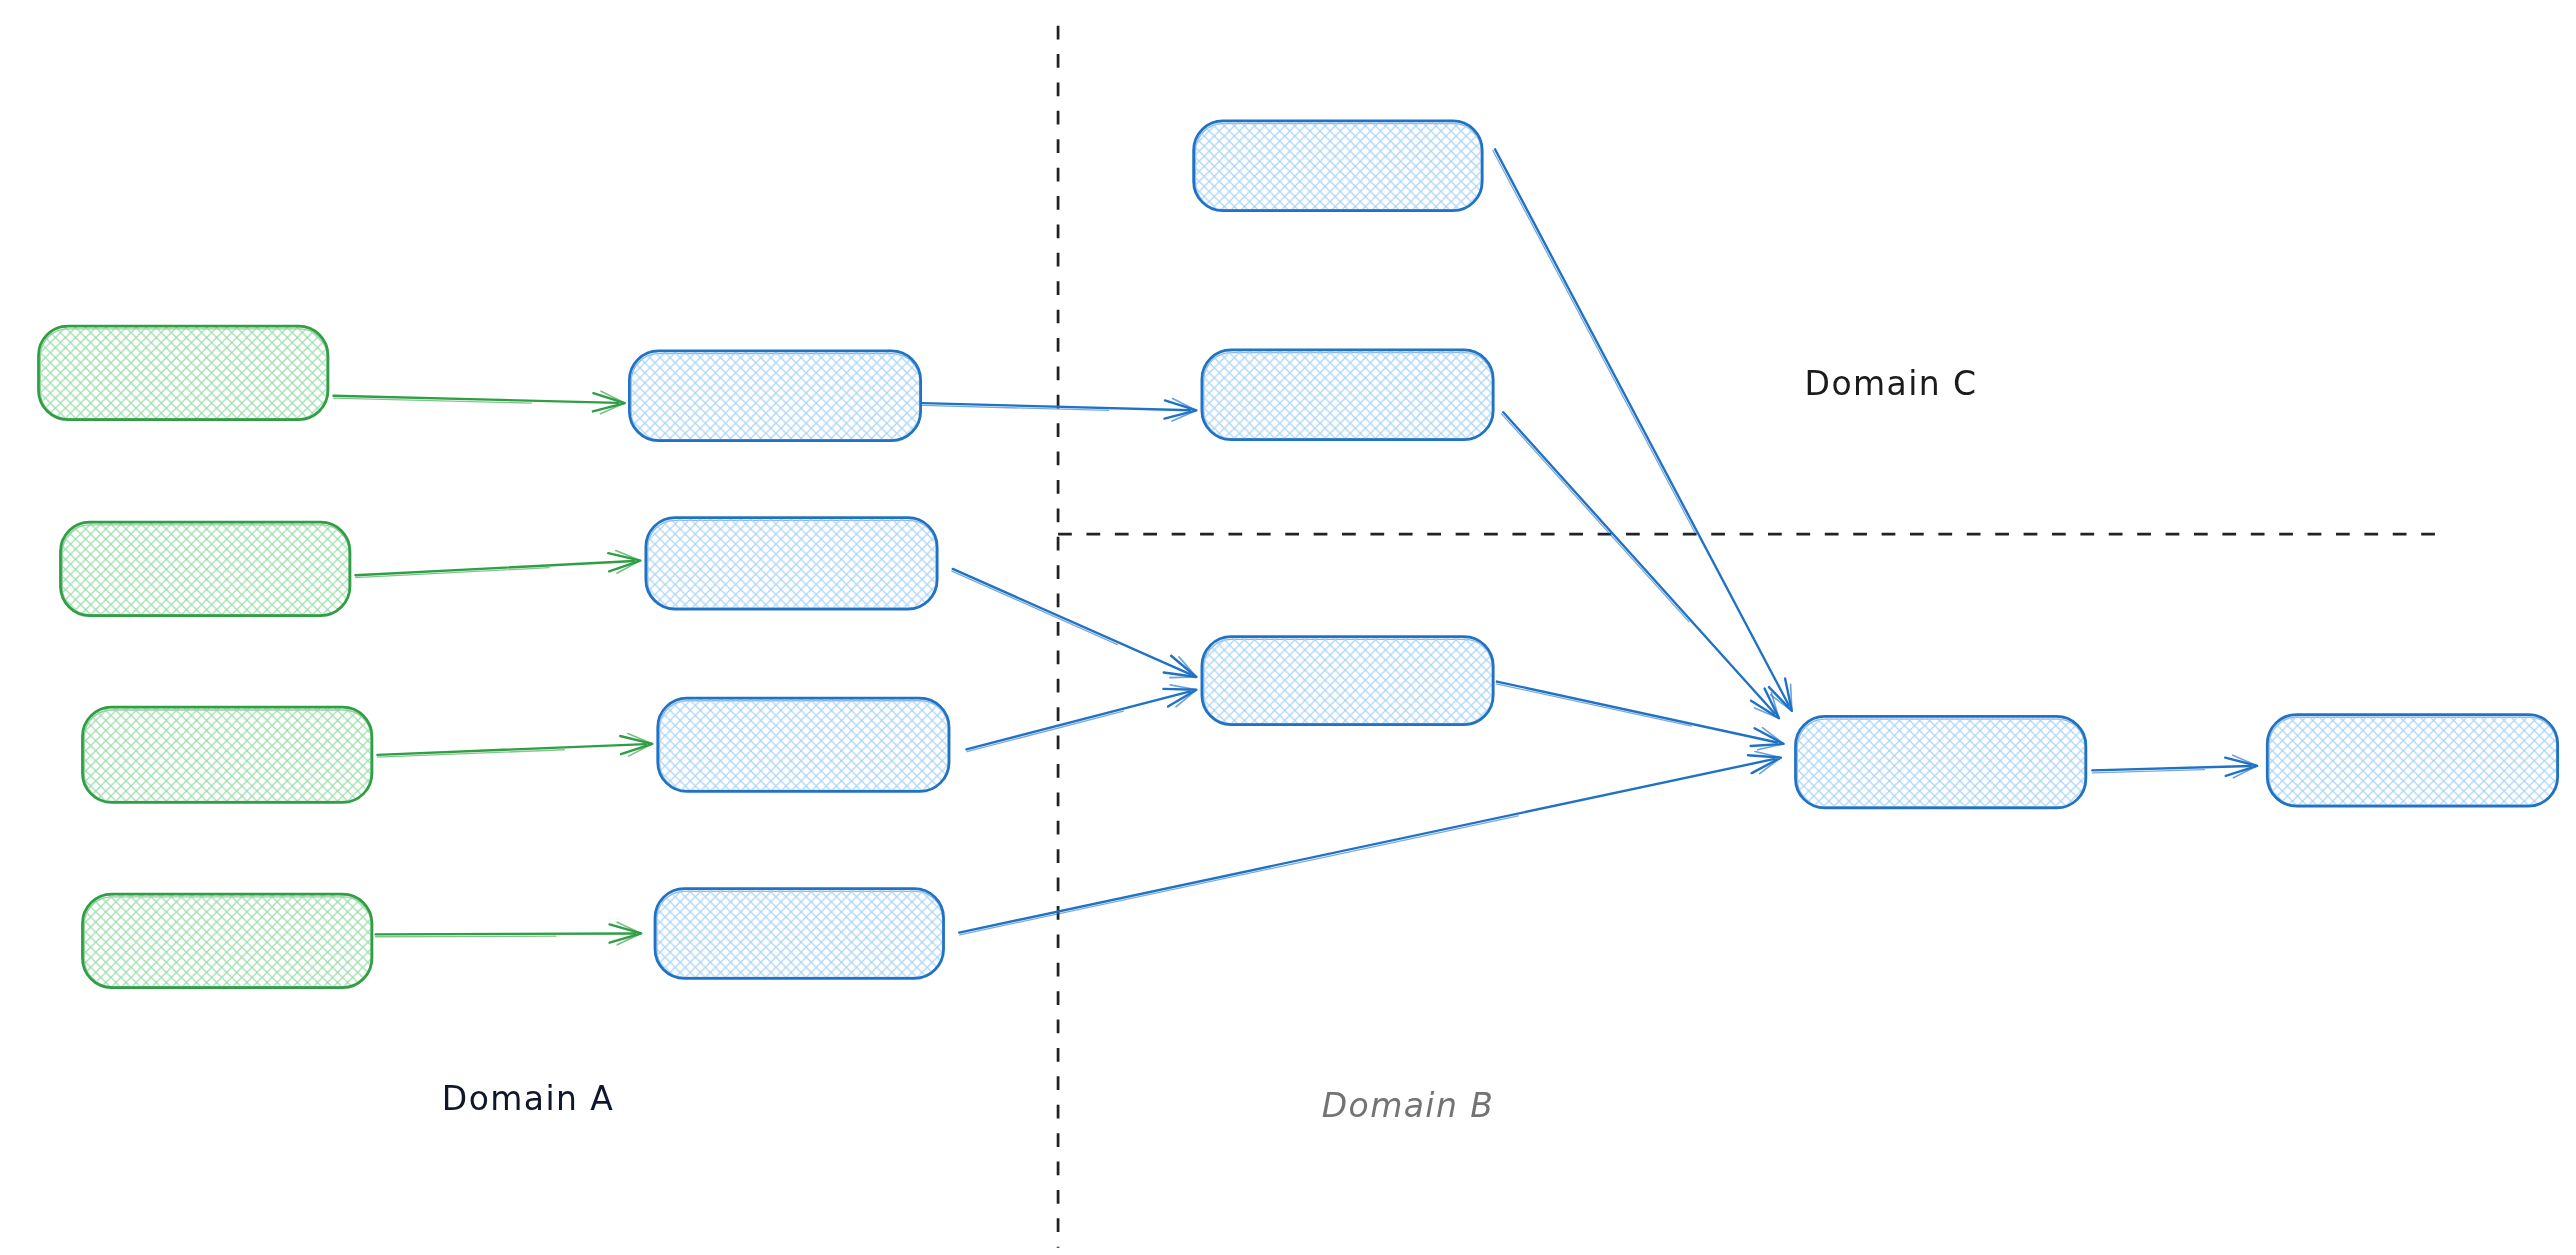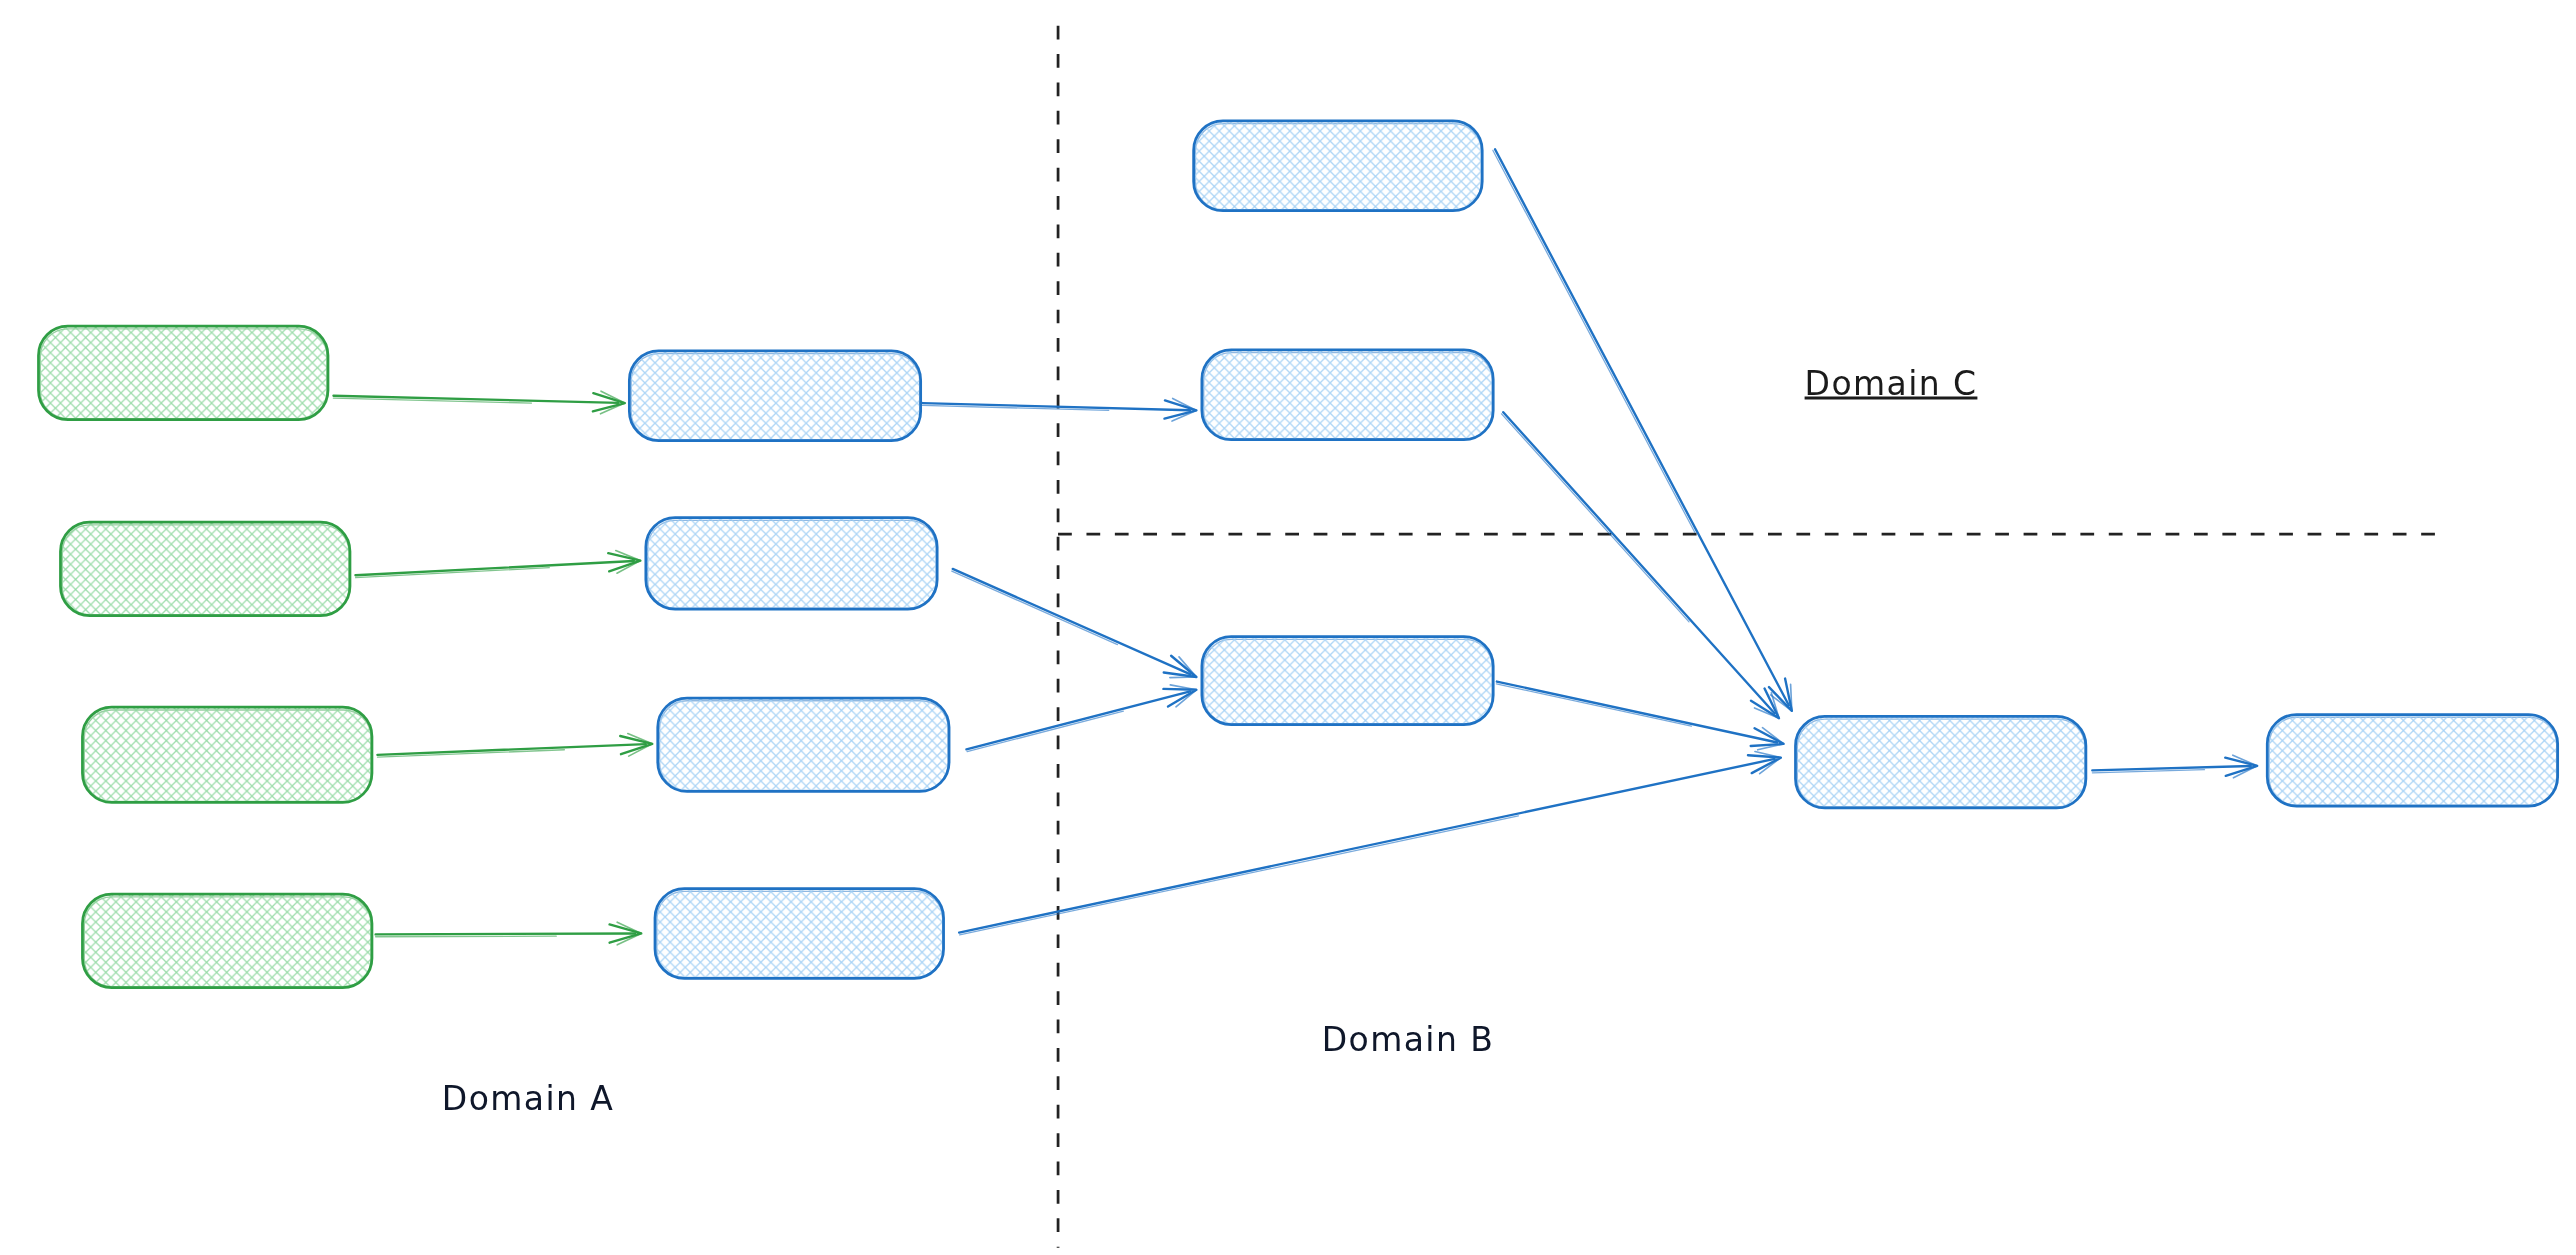--- a/index.html
+++ b/index.html
@@ -140,16 +140,16 @@
         <rect x="1314" y="698" width="315" height="92" rx="30" ry="30" fill="none" stroke="#1f72c4" stroke-width="1.5" stroke-opacity="0.5"></rect>
         <rect x="1312" y="695" width="318" height="96" rx="32" ry="32" fill="url(#hatch-blue)" stroke="#1f72c4" stroke-width="3"></rect>
         <rect x="1962" y="785" width="314" height="96" rx="30" ry="30" fill="none" stroke="#1f72c4" stroke-width="1.5" stroke-opacity="0.5"></rect>
         <rect x="1960" y="782" width="317" height="100" rx="32" ry="32" fill="url(#hatch-blue)" stroke="#1f72c4" stroke-width="3"></rect>
         <rect x="2477" y="783" width="314" height="96" rx="30" ry="30" fill="none" stroke="#1f72c4" stroke-width="1.5" stroke-opacity="0.5"></rect>
         <rect x="2475" y="780" width="317" height="100" rx="32" ry="32" fill="url(#hatch-blue)" stroke="#1f72c4" stroke-width="3"></rect>
       </g>
   </svg>
 
   <div class="domain-label" id="label-0" style="left: 528px; top: 1098px; color: #0f172a;">Domain A</div>
-  <div class="domain-label" id="label-1" style="left: 1408px; top: 1039px; color: #0f172a;">Domain B</div>
-  <div class="domain-label" id="label-2" style="left: 1891px; top: 383px; color: rgb(27, 27, 27); text-decoration: underline;">Domain C</div>
+  <div class="domain-label" id="label-1" style="left: 1408px; top: 1105px; color: #737373; font-style: italic;">Domain B</div>
+  <div class="domain-label" id="label-2" style="left: 1891px; top: 383px; color: rgb(27, 27, 27);">Domain C</div>
 </div>
 
 
 </body></html>

